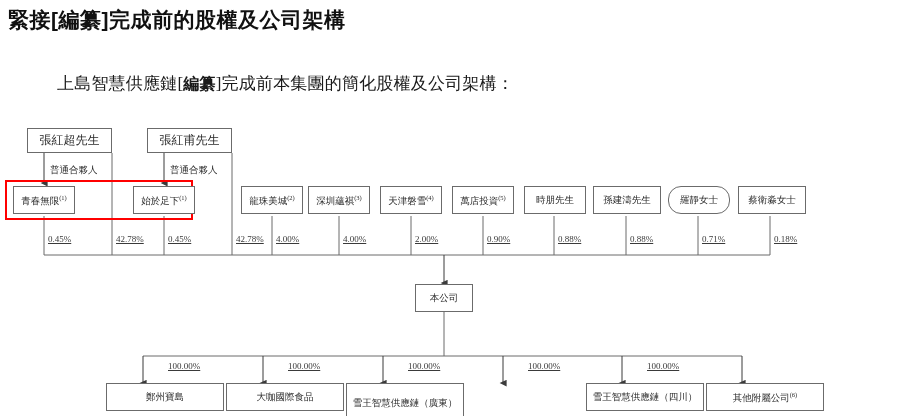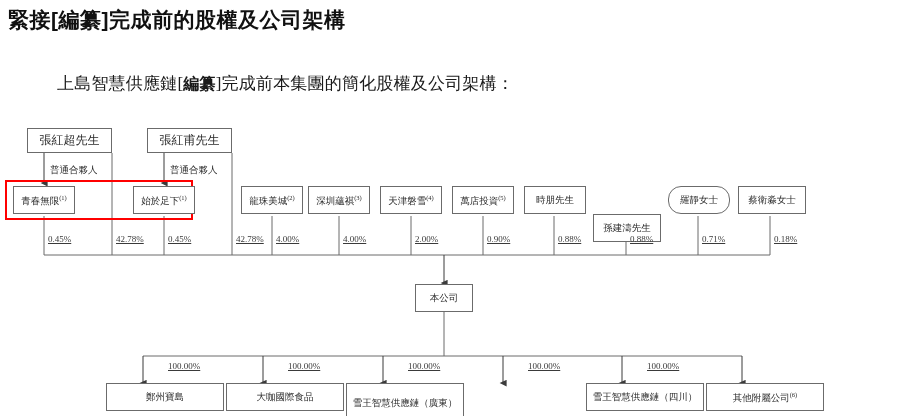--- a/index.html
+++ b/index.html
@@ -126,21 +126,21 @@
   </div>
   <div class="nodebox" style="left:380px;top:186px;width:62px;height:28px;">
     <span><span>天津磐雪</span><span class="sup">(4)</span></span>
   </div>
   <div class="nodebox" style="left:452px;top:186px;width:62px;height:28px;">
     <span><span>萬店投資</span><span class="sup">(5)</span></span>
   </div>
   <div class="nodebox" style="left:524px;top:186px;width:62px;height:28px;">
     <span>時朋先生</span>
   </div>
-  <div class="nodebox" style="left:593px;top:186px;width:68px;height:28px;margin-top:28px;">
+  <div class="nodebox" style="left:593px;top:186px;width:68px;height:28px;">
     <span>孫建濤先生</span>
   </div>
   <div class="nodebox" style="left:668px;top:186px;width:62px;height:28px;border-radius:13px;">
     <span>羅靜女士</span>
   </div>
   <div class="nodebox" style="left:738px;top:186px;width:68px;height:28px;">
     <span>蔡衛淼女士</span>
   </div>
 
   <div class="pct" style="left:48px;top:234px;">0.45%</div>

